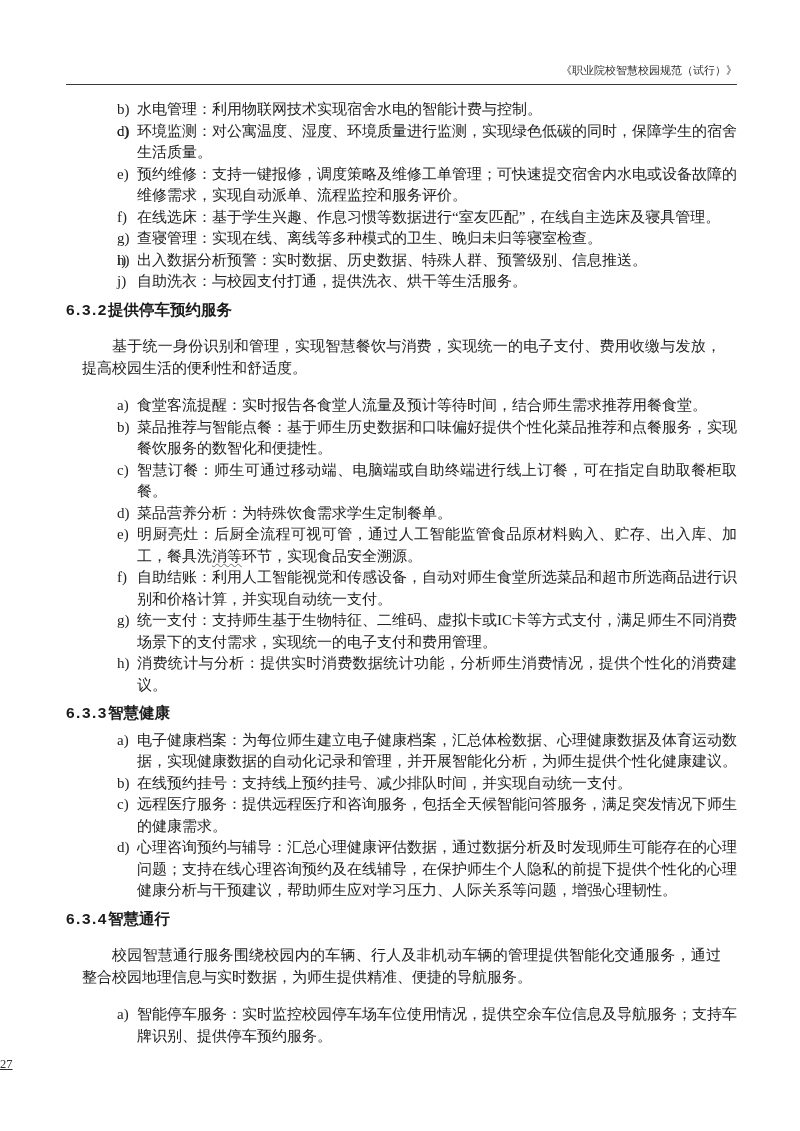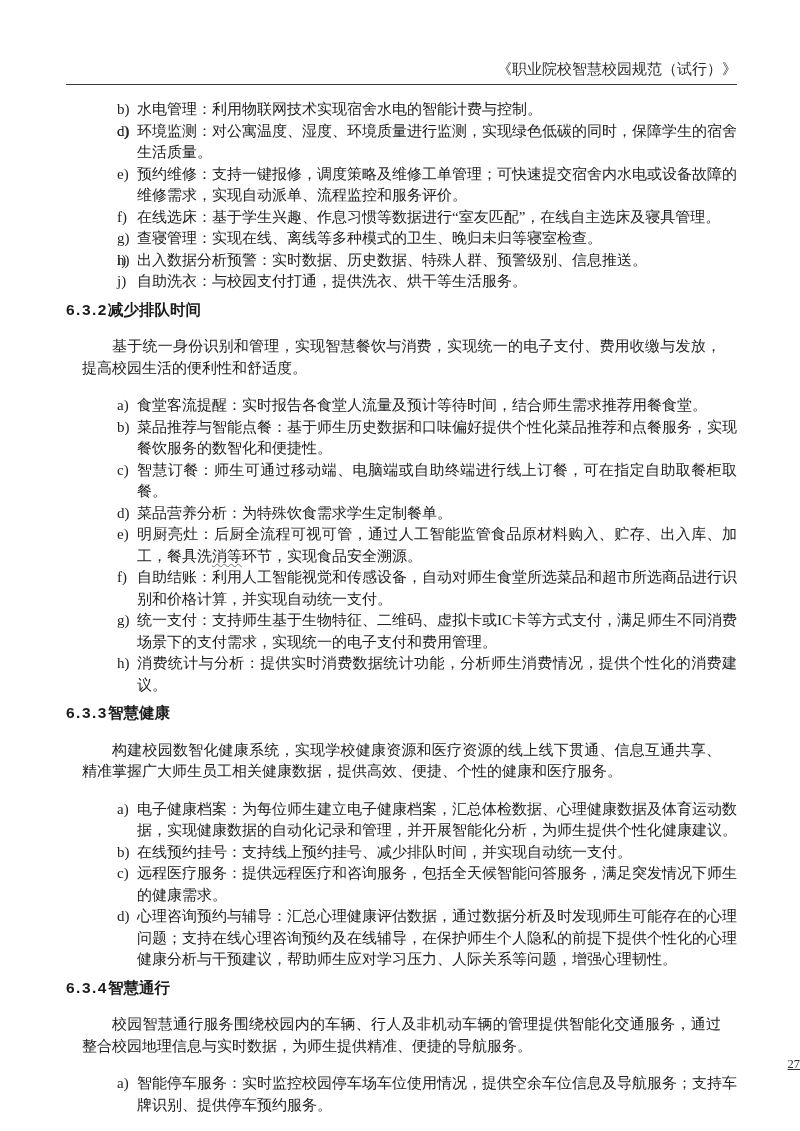--- a/index.html
+++ b/index.html
@@ -8,26 +8,25 @@
     width:800px; height:1131px;
     background:#ffffff;
     font-family:"Liberation Serif","DejaVu Serif",serif;
     color:#222222;
     overflow:hidden;
   }
   .doc-header {
     position:absolute;
     left:66px; right:63px; top:62px;
     text-align:right;
-    font-size:15px;
+    font-size:11px;
     line-height:17px;
     color:#2e2e2e;
     padding-bottom:5px;
     border-bottom:1.5px solid #3a3a3a;
-    font-family:Liberation Mono, monospace;
   }
   .doc-content {
     position:absolute;
     left:66px; top:99px;
     width:671px;
     font-size:15px;
     line-height:21.5px;
     text-align:justify;
   }
   .li {
@@ -52,21 +51,21 @@
   .wavy {
     text-decoration:underline;
     text-decoration-style:wavy;
     text-decoration-color:#6f6f6f;
     text-decoration-thickness:1px;
     text-underline-offset:2px;
   }
   .doc-footer {
     position:absolute;
     left:0; right:0; top:1056px;
-    text-align:right;
+    text-align:left;
     font-size:12.5px;
     line-height:16px;
     color:#2e2e2e;
     text-decoration:underline;
   }
 </style>
 </head>
 <body>
 
 <div class="page">
@@ -99,21 +98,21 @@
       <span class="marker">h)</span>
     </div>
     <div class="li">
       <span class="marker">i)</span><span>出入数据分析预警：实时数据、历史数据、特殊人群、预警级别、信息推送。</span>
     </div>
     <div class="li">
       <span class="marker">j)</span><span>自助洗衣：与校园支付打通，提供洗衣、烘干等生活服务。</span>
     </div>
 
     <h2 class="sec-h">
-      <span class="sec-num">6.3.2</span><span>减少排队时间</span>
+      <span class="sec-num">6.3.2</span><span>提供停车预约服务</span>
     </h2>
     <p class="para">基于统一身份识别和管理，实现智慧餐饮与消费，实现统一的电子支付、费用收缴与发放，提高校园生活的便利性和舒适度。</p>
 
     <div class="li">
       <span class="marker">a)</span><span>食堂客流提醒：实时报告各食堂人流量及预计等待时间，结合师生需求推荐用餐食堂。</span>
     </div>
     <div class="li">
       <span class="marker">b)</span><span>菜品推荐与智能点餐：基于师生历史数据和口味偏好提供个性化菜品推荐和点餐服务，实现餐饮服务的数智化和便捷性。</span>
     </div>
     <div class="li">
@@ -131,21 +130,20 @@
     <div class="li">
       <span class="marker">g)</span><span>统一支付：支持师生基于生物特征、二维码、虚拟卡或IC卡等方式支付，满足师生不同消费场景下的支付需求，实现统一的电子支付和费用管理。</span>
     </div>
     <div class="li">
       <span class="marker">h)</span><span>消费统计与分析：提供实时消费数据统计功能，分析师生消费情况，提供个性化的消费建议。</span>
     </div>
 
     <h2 class="sec-h">
       <span class="sec-num">6.3.3</span><span>智慧健康</span>
     </h2>
-    <p class="para">构建校园数智化健康系统，实现学校健康资源和医疗资源的线上线下贯通、信息互通共享、精准掌握广大师生员工相关健康数据，提供高效、便捷、个性的健康和医疗服务。</p>
 
     <div class="li">
       <span class="marker">a)</span><span>电子健康档案：为每位师生建立电子健康档案，汇总体检数据、心理健康数据及体育运动数据，实现健康数据的自动化记录和管理，并开展智能化分析，为师生提供个性化健康建议。</span>
     </div>
     <div class="li">
       <span class="marker">b)</span><span>在线预约挂号：支持线上预约挂号、减少排队时间，并实现自动统一支付。</span>
     </div>
     <div class="li">
       <span class="marker">c)</span><span>远程医疗服务：提供远程医疗和咨询服务，包括全天候智能问答服务，满足突发情况下师生的健康需求。</span>
     </div>

